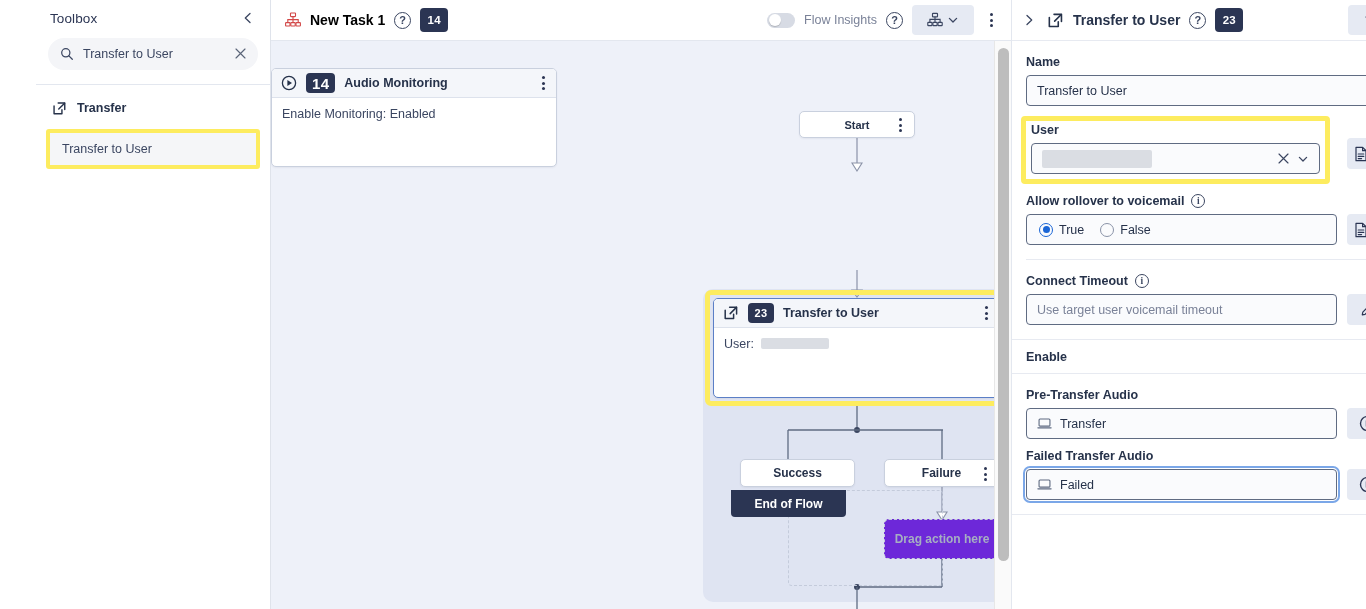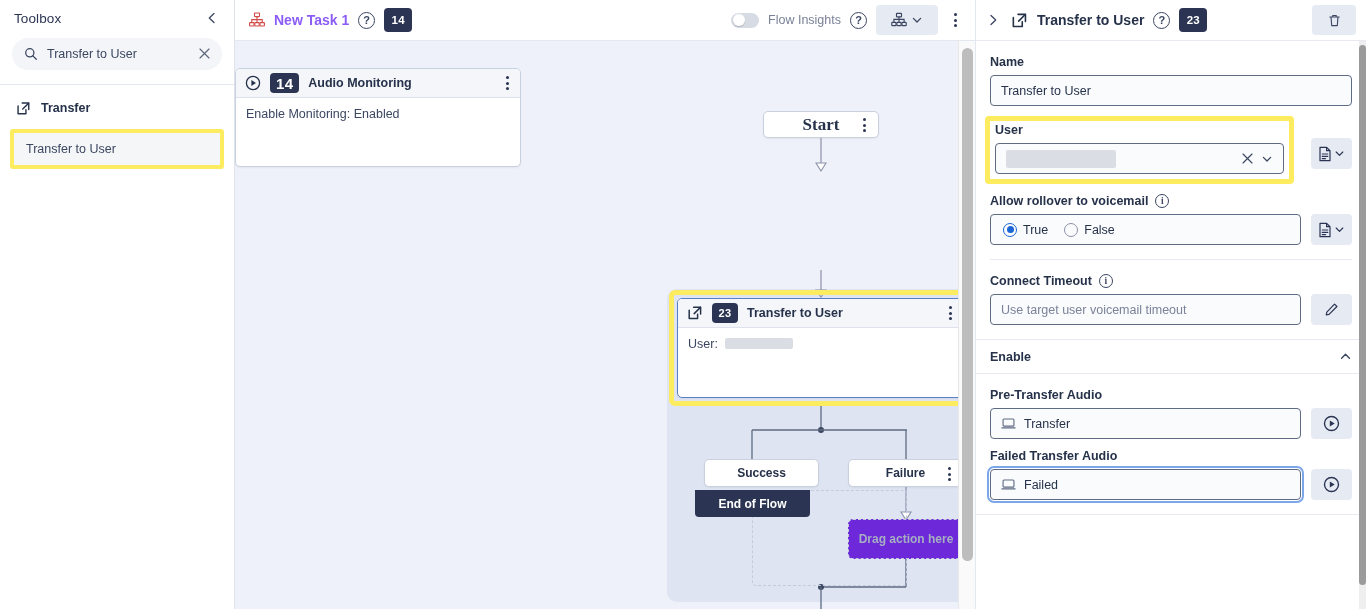--- a/index.html
+++ b/index.html
@@ -3,21 +3,21 @@
 <meta charset="utf-8">
 <style>
   * { box-sizing: border-box; margin: 0; padding: 0; }
   html, body {
     width: 1366px; height: 609px;
     font-family: "Liberation Sans", sans-serif;
     background: #ffffff;
     overflow: hidden;
     color: #26324a;
   }
-  .app { position: relative; width: 1086px; height: 609px; display: flex; }
+  .app { position: relative; width: 1086px; height: 609px; display: flex; padding-left: 36px; }
 
   
   .sidebar {
     width: 235px; height: 609px; background: #ffffff;
     border-right: 1px solid #dfe3eb;
     display: flex; flex-direction: column; flex: 0 0 235px;
   }
   .sb-head {
     height: 36px; display: flex; align-items: center;
     padding: 0 12px 0 14px; justify-content: space-between;
@@ -53,21 +53,21 @@
     background: #f5f6f8; height: 32px; display:flex; align-items:center;
     padding: 0 0 0 12px; font-size: 12.5px; color:#3b4661; cursor:pointer;
   }
 
   
   .center { position: relative; width: 740px; flex: 0 0 740px; height:609px; background:#eef1f9; }
   .topbar {
     height: 41px; background:#ffffff; border-bottom:1px solid #e3e7ef;
     display:flex; align-items:center; padding: 0 12px 0 14px; gap: 9px;
   }
-  .tb-title { font-size:14px; font-weight:bold; color:#8b5cf6; }
+  .tb-title { font-size:14px; font-weight:bold; color:#000000; }
   .icon-circle-q {
     width:17px;height:17px;border-radius:50%;border:1.4px solid #3b4661;
     display:flex;align-items:center;justify-content:center;
     font-size:11px;font-weight:bold;color:#3b4661;cursor:pointer;line-height:1;
   }
   .badge-dark {
     background:#2b3553;color:#ffffff;border-radius:4px;
     font-size:11.5px;font-weight:bold;
     min-width:28px;height:24px;display:flex;align-items:center;justify-content:center;
     padding:0 6px;letter-spacing:.3px;
@@ -91,21 +91,21 @@
   }
   .kebab i{width:3px;height:3px;border-radius:50%;background:#2b3553;display:block;}
 
   .canvas { position:relative; width:740px; height:568px; background:#eef1f9; overflow:hidden; }
   .start-node{
     left:528px; top:70px; width:116px; height:27px; background:#ffffff;
     border:1px solid #c9d0de; border-radius:5px;
     display:flex; align-items:center; justify-content:center; position:relative;
     box-shadow:0 1px 2px rgba(30,40,70,.06);
   }
-  .start-node .lbl{font-size:17px;font-weight:bold;color:#26324a;font-family:Liberation Serif, serif;}
+  .start-node .lbl{font-size:11px;font-weight:bold;color:#26324a;}
   .start-node .kebab{position:absolute;right:6px;top:3px;}
 
   .card{
     background:#ffffff;border:1px solid #c9d0de;border-radius:5px;overflow:hidden;
     box-shadow:0 1px 2px rgba(30,40,70,.06);
   }
   .card-head{
     height:29px;background:#f4f6fa;border-bottom:1px solid #dde2ec;
     display:flex;align-items:center;gap:9px;padding:0 8px 0 9px;position:relative;
   }

